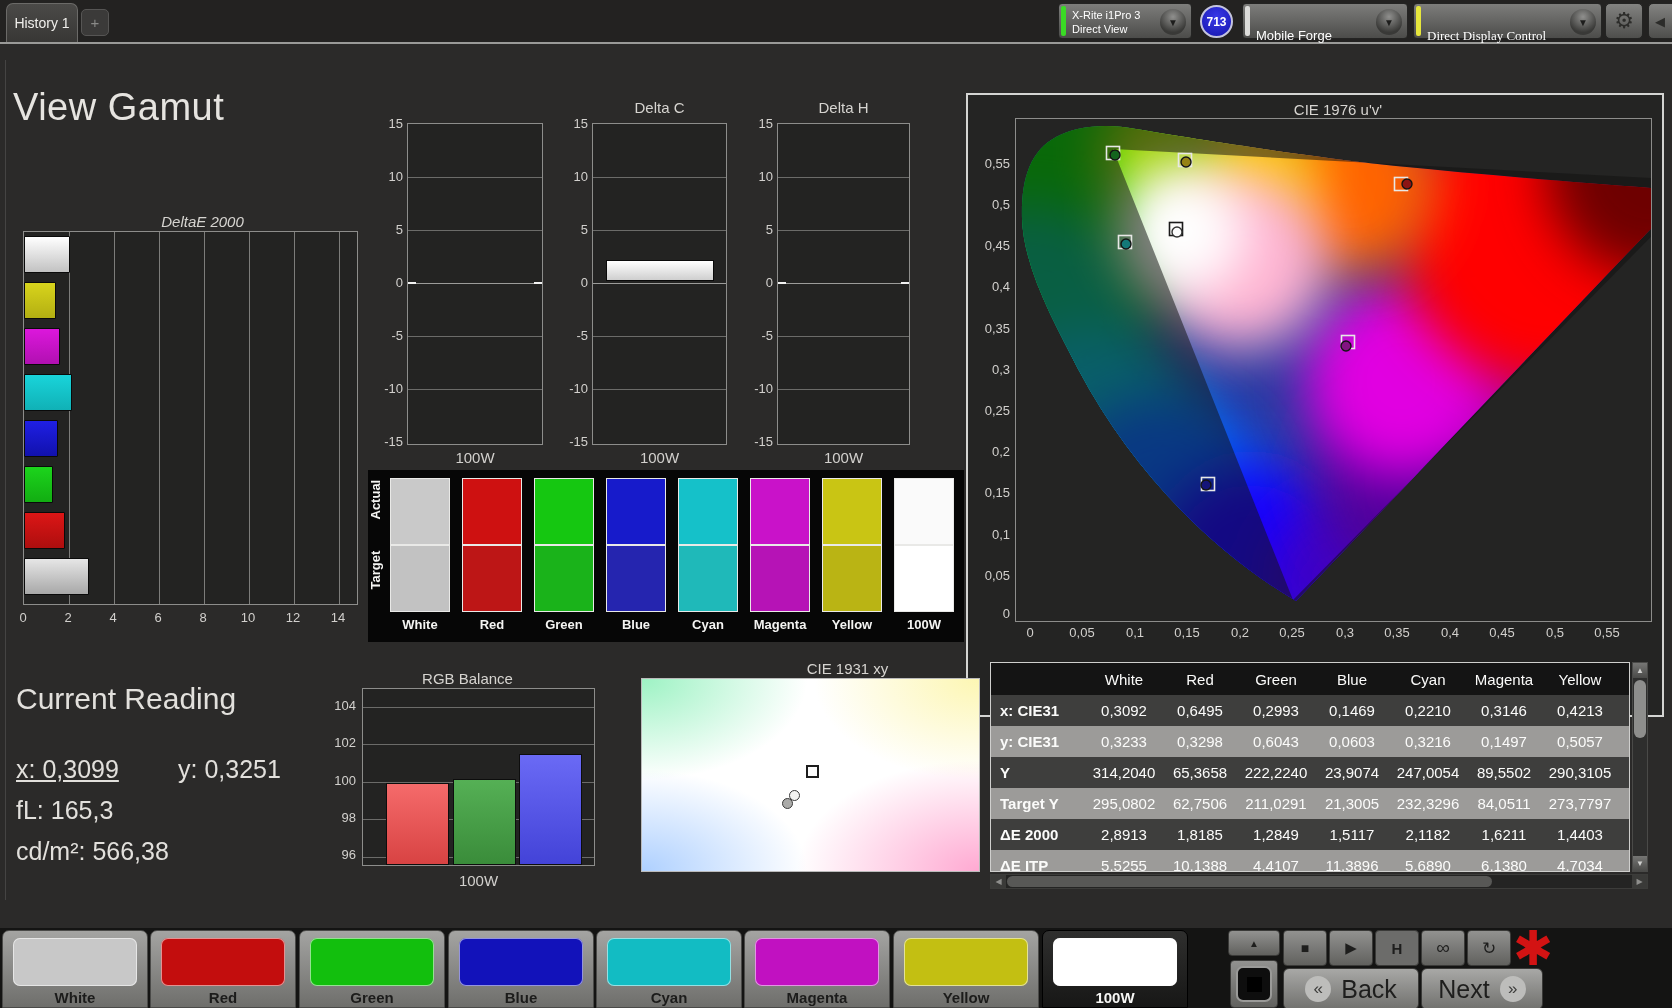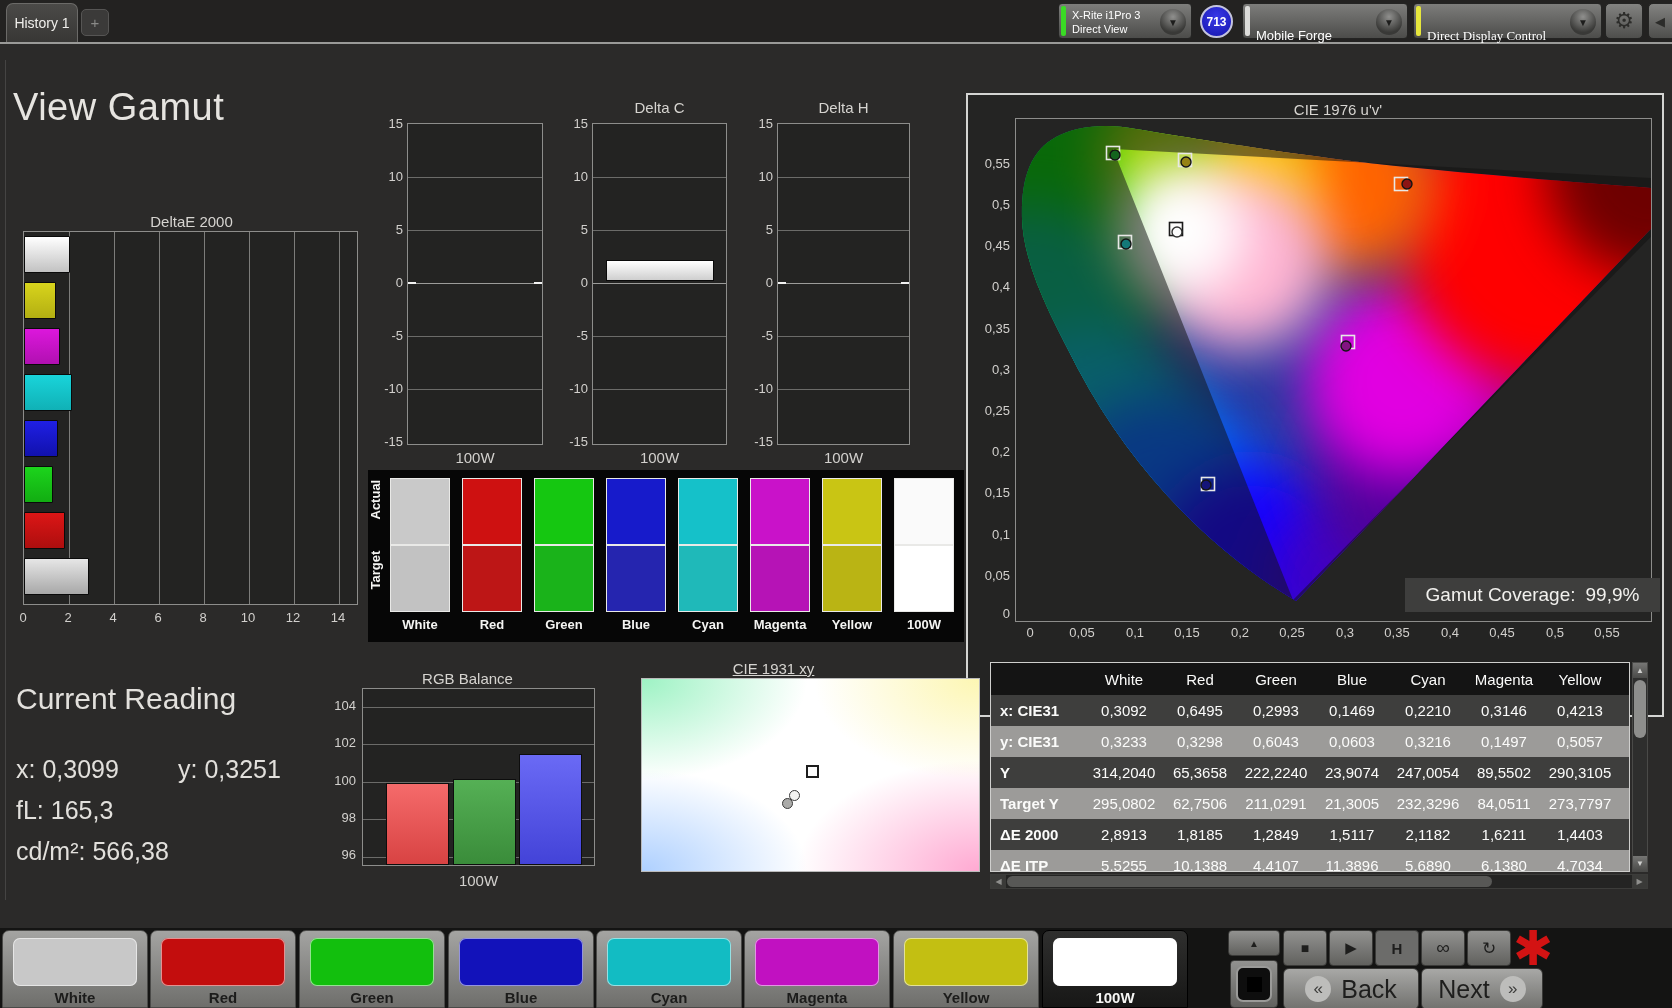--- a/index.html
+++ b/index.html
@@ -151,21 +151,21 @@
       <span>⚙</span>
       </div>
     <div class="sqbtn" style="left:1648px;width:30px;font-size:13px;justify-content:flex-start;padding-left:6px;">
       <span>◀</span>
       </div>
   </div>
 
   <div class="leftline"></div>
   <div class="pagetitle">View Gamut</div>
 
-  <div class="ctitle" style="left:24px;top:213px;width:335px;">DeltaE 2000</div>
+  <div class="ctitle" style="left:35px;top:213px;width:335px;font-style:italic;">DeltaE 2000</div>
   <div class="plot" style="left:23px;top:231px;width:335px;height:374px;">
     <div class="vgrid" style="left:45px;"></div>
     <div class="vgrid" style="left:90px;"></div>
     <div class="vgrid" style="left:135px;"></div>
     <div class="vgrid" style="left:180px;"></div>
     <div class="vgrid" style="left:225px;"></div>
     <div class="vgrid" style="left:270px;"></div>
     <div class="vgrid" style="left:315px;"></div>
     <div class="debar" style="top: 4px; background: linear-gradient(rgb(255, 255, 255), rgb(194, 194, 194)); width: 46.125px;"></div>
     <div class="debar" style="top: 50px; background: linear-gradient(rgb(216, 212, 28), rgb(179, 175, 18)); width: 32.4px;"></div>
@@ -363,28 +363,24 @@
       <div class="ticklbl c" style="left:199px;top:530px;width:40px;">0,15</div>
       <div class="ticklbl c" style="left:252px;top:530px;width:40px;">0,2</div>
       <div class="ticklbl c" style="left:304px;top:530px;width:40px;">0,25</div>
       <div class="ticklbl c" style="left:357px;top:530px;width:40px;">0,3</div>
       <div class="ticklbl c" style="left:409px;top:530px;width:40px;">0,35</div>
       <div class="ticklbl c" style="left:462px;top:530px;width:40px;">0,4</div>
       <div class="ticklbl c" style="left:514px;top:530px;width:40px;">0,45</div>
       <div class="ticklbl c" style="left:567px;top:530px;width:40px;">0,5</div>
       <div class="ticklbl c" style="left:619px;top:530px;width:40px;">0,55</div>
     </div>
-    <div class="covbox">
-      <span>Gamut Coverage:</span>
-      <span>99,9%</span>
-    </div>
   </div>
 
   <div class="reading-title">Current Reading</div>
-  <div class="reading" style="left:16px;top:755px;">x: 0,3099</div>
+  <div class="reading" style="left:16px;top:755px;text-decoration:underline;">x: 0,3099</div>
   <div class="reading" style="left:178px;top:755px;">y: 0,3251</div>
   <div class="reading" style="left:16px;top:796px;">fL: 165,3</div>
   <div class="reading" style="left:16px;top:837px;">cd/m²: 566,38</div>
 
   <div class="ctitle" style="left:340px;top:670px;width:255px;">RGB Balance</div>
   <div class="plot" style="left:362px;top:688px;width:233px;height:178px;">
     <div class="hgrid" style="top:18px;"></div>
     <div class="hgrid" style="top:55px;"></div>
     <div class="hgrid" style="top:93px;"></div>
     <div class="hgrid" style="top:130px;"></div>
@@ -395,21 +391,21 @@
   </div>
   <div>
     <div class="ticklbl r" style="left:302px;top:698px;width:54px;">104</div>
     <div class="ticklbl r" style="left:302px;top:735px;width:54px;">102</div>
     <div class="ticklbl r" style="left:302px;top:773px;width:54px;">100</div>
     <div class="ticklbl r" style="left:302px;top:810px;width:54px;">98</div>
     <div class="ticklbl r" style="left:302px;top:847px;width:54px;">96</div>
   </div>
   <div class="ticklbl c" style="left:362px;top:872px;width:233px;font-size:15px;">100W</div>
 
-  <div class="ctitle" style="left:604px;top:660px;width:339px;text-decoration:underline;">CIE 1931 xy</div>
+  <div class="ctitle" style="left:678px;top:660px;width:339px;">CIE 1931 xy</div>
   <div class="cie31">
     <div class="sqmark" style="left:164px;top:86px;"></div>
     <div class="cirmark" style="left:147px;top:111px;background:#f2f2f0;"></div>
     <div class="cirmark" style="left:140px;top:119px;background:#ababa9;"></div>
   </div>
 
   <div class="dtable">
     <div class="trow hd">
       <div class="tlab"></div>
       <div class="tcell">White</div>

